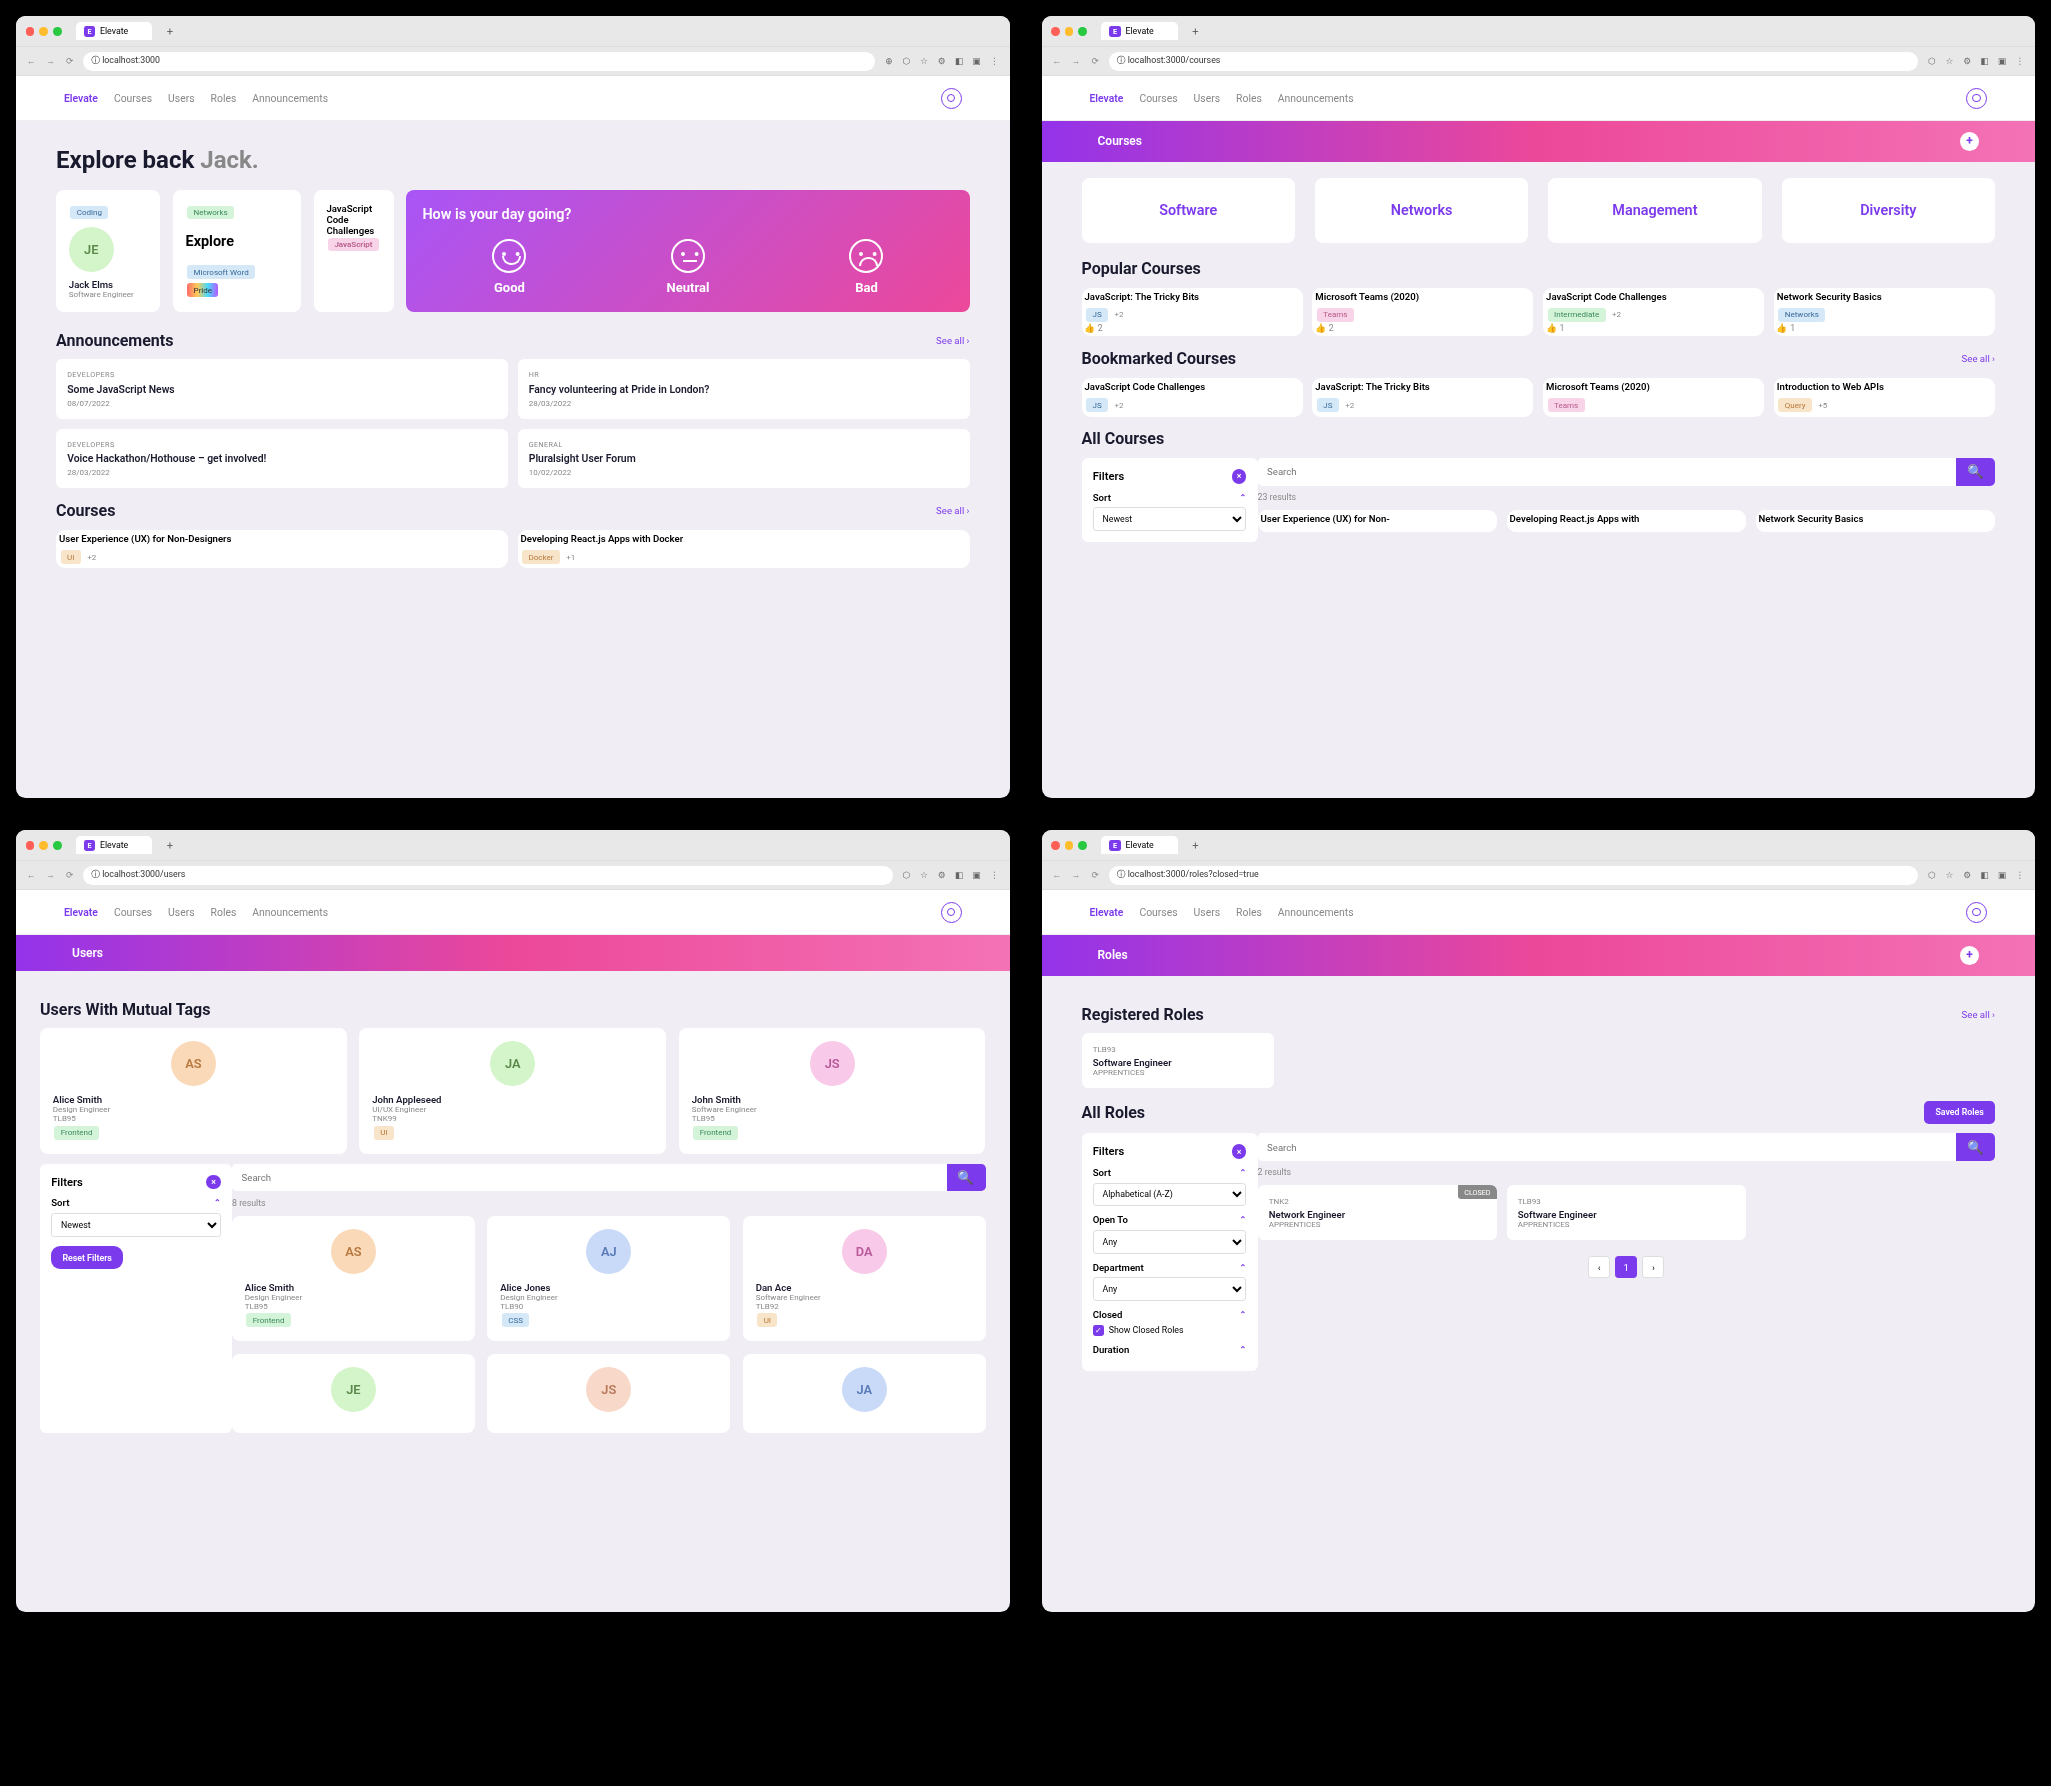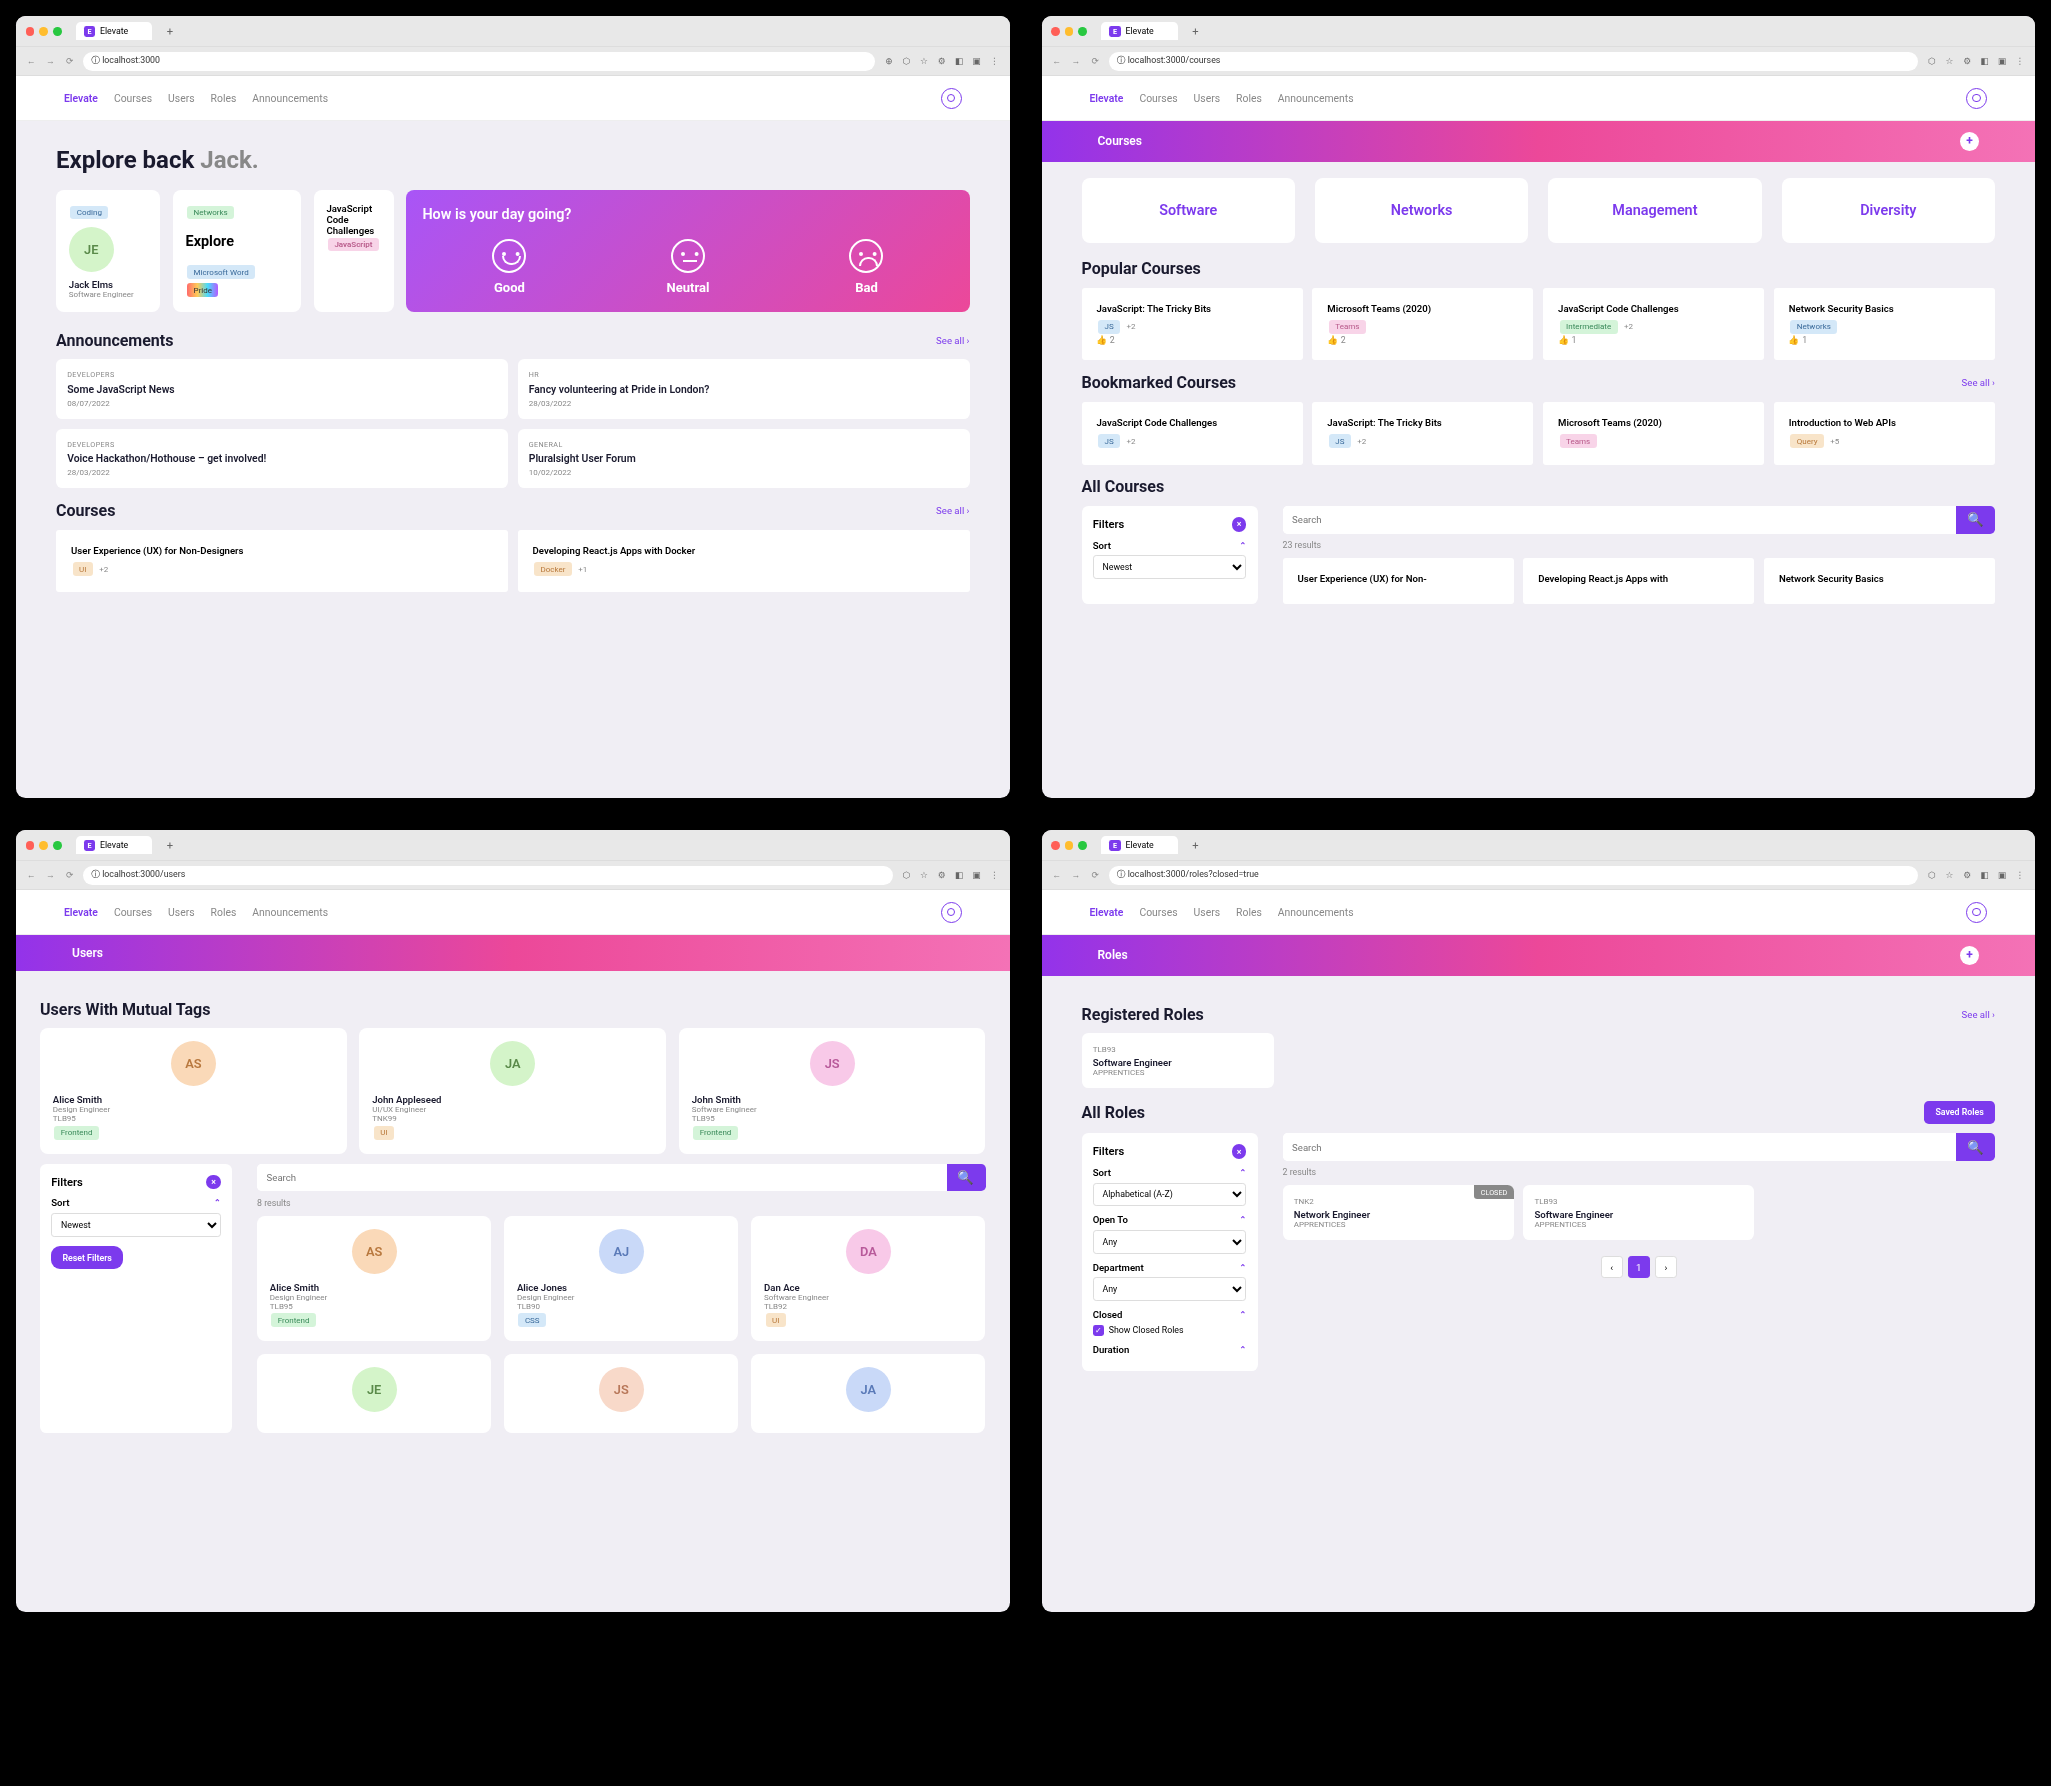--- a/index.html
+++ b/index.html
@@ -58,31 +58,31 @@
 .mf-bad::after{content:"";position:absolute;width:14.4px;height:7.2px;border:2px solid #fff;border-bottom:none;border-radius:14.4px 14.4px 0 0;bottom:4.8px;left:8px}
 .moodlbl{font-size:13px;font-weight:700}
 .secthead{display:flex;align-items:center;justify-content:space-between;margin:12.8px 0 9.6px}
 .secttitle{font-size:16px;font-weight:700;color:#1a1a2e}
 .seeall{font-size:9.6px;color:#7c3aed}
 .cards2{display:grid;grid-template-columns:1fr 1fr;gap:9.6px}
 .anncard{background:#fff;border-radius:6.4px;padding:11.2px}
 .anncat{font-size:7.2px;color:#888;letter-spacing:0.4px}
 .anntitle{font-size:10.4px;font-weight:600;color:#1a1a2e;margin:3.2px 0}
 .anndate{font-size:8px;color:#888}
-.courserow{background:#fff;border-radius:3px;padding:15px}
+.courserow{background:#fff;border-radius:9px;padding:3px}
 .crtitle{font-size:9.6px;font-weight:600;margin-bottom:4.8px}
 .crtags{display:flex;align-items:center;gap:4.8px;font-size:8px;color:#888}
 .pagehdr{background:linear-gradient(90deg,#9333ea,#ec4899,#f472b6);color:#fff;padding:11.2px 56px;font-weight:600;font-size:12px;display:flex;align-items:center;justify-content:space-between}
 .plusbtn{width:19px;height:19px;background:#fff;color:#7c3aed;border-radius:50%;display:flex;align-items:center;justify-content:center;font-weight:bold}
 .catcards{display:grid;grid-template-columns:repeat(4,1fr);gap:20px;margin-bottom:16px}
 .catcard{background:#fff;border-radius:8px;padding:24px 8px;text-align:center;font-size:14.4px;font-weight:600;color:#7c3aed;position:relative;overflow:hidden}
 .cards4{display:grid;grid-template-columns:repeat(4,1fr);gap:9.6px}
 .thumb{font-size:8.8px;color:#888;display:flex;align-items:center;gap:2.4px}
 .thumb::before{content:"👍";font-size:8.8px}
-.filterside{display:flex;gap:25px;margin-top:9.6px}
+.filterside{display:flex;gap:0;margin-top:9.6px}
 .filters{background:#fff;border-radius:6.4px;padding:11.2px;width:176px}
 .filthead{display:flex;justify-content:space-between;align-items:center;font-weight:600;font-size:11.2px;margin-bottom:8px}
 .closef{width:14.4px;height:14.4px;background:#7c3aed;color:#fff;border-radius:50%;display:flex;align-items:center;justify-content:center;font-size:8.8px}
 .filtlbl{font-size:9.6px;font-weight:600;margin:8px 0 4.8px;display:flex;justify-content:space-between;align-items:center}
 .chev{color:#7c3aed;font-size:8px}
 .filtsel{width:100%;padding:4.8px;border:0.8px solid #ddd;border-radius:3.2px;font-size:8.8px;background:#fff}
 .searcharea{flex:1}
 .searchbar{display:flex;background:#fff;border-radius:4.8px;overflow:hidden;margin-bottom:6.4px}
 .searchin{flex:1;border:none;padding:6.4px 9.6px;font-size:9.6px;outline:none}
 .searchbtn{background:#7c3aed;color:#fff;padding:6.4px 11.2px;border:none}

